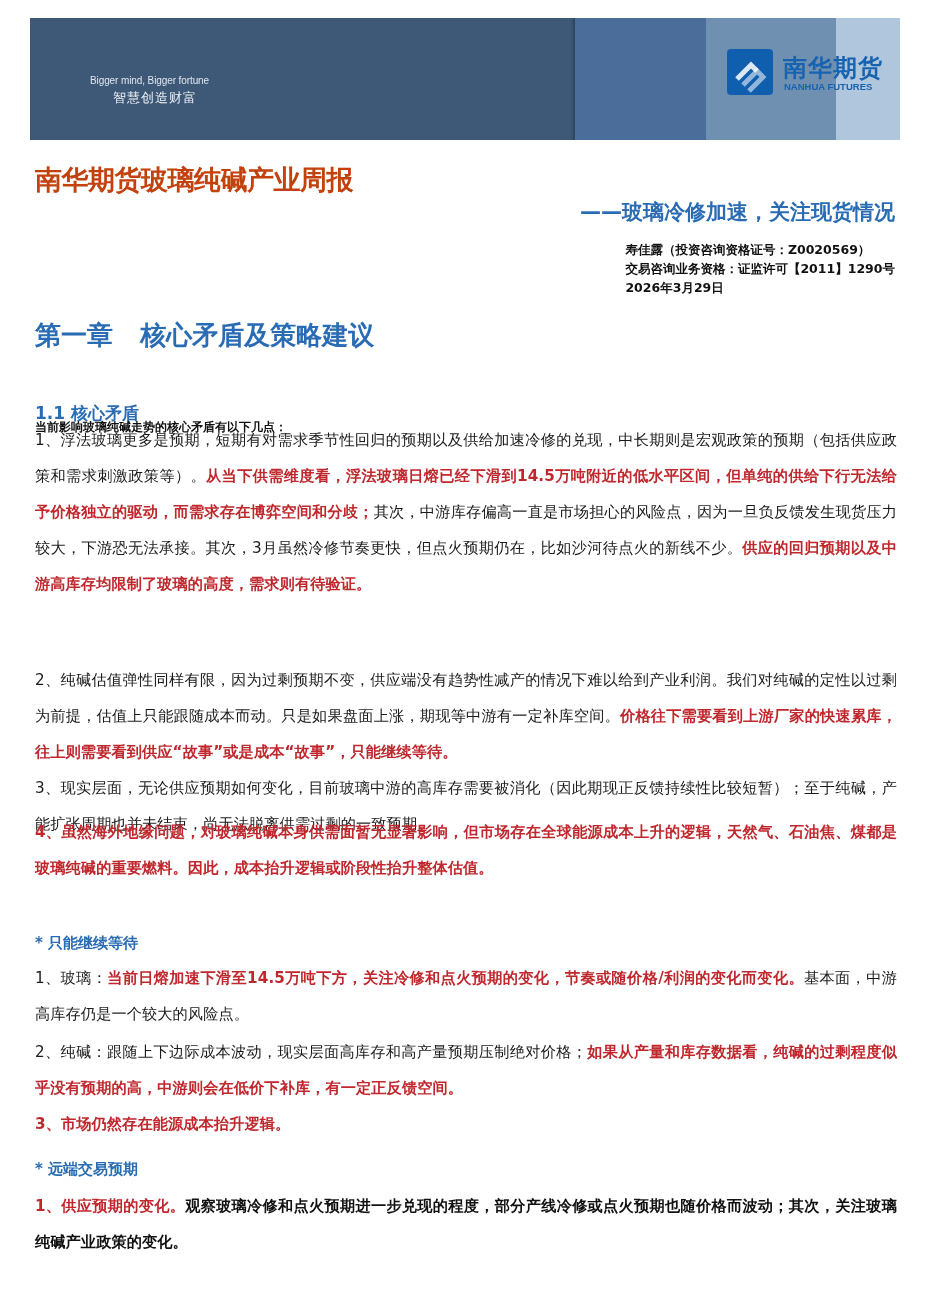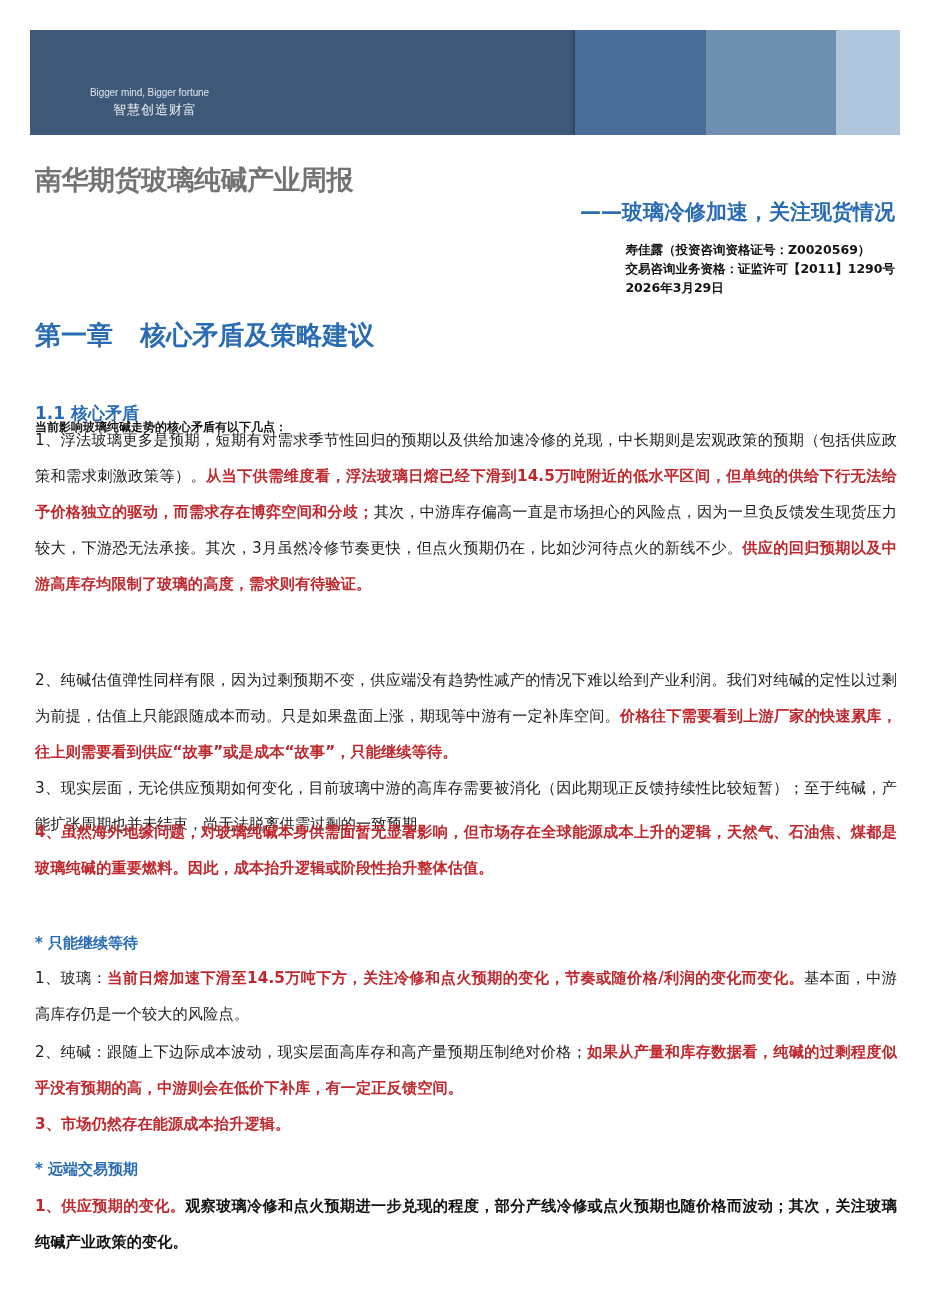--- a/index.html
+++ b/index.html
@@ -2,21 +2,21 @@
 <html><head>
 <meta charset="utf-8">
 <style>
   html, body { margin: 0; padding: 0; background: #ffffff; }
   body {
     width: 930px; height: 1303px; position: relative; overflow: hidden;
     font-family: "DejaVu Sans", "Liberation Sans", sans-serif;
     color: #111;
   }
   .banner {
-    position: absolute; left: 30px; top: 30px; width: 870px; height: 105px;
+    position: absolute; left: 30px; top: 18px; width: 870px; height: 122px;
     background: #3e5878; overflow: hidden;
   }
   .banner .seg { position: absolute; top: 0; bottom: 0; }
   .seg1 { left: 545px; width: 131px; background: #4a6d9a; box-shadow: -2px 0 2px rgba(30,45,70,.5); }
   .seg2 { left: 676px; width: 130px; background: #7090b2; }
   .seg3 { left: 806px; width: 64px; background: #b0c6dc; }
   .slogan-en {
     position: absolute; left: 60px; top: 57px; font-size: 10px; color: #dfe6ee;
     font-family: "Liberation Sans", sans-serif; letter-spacing: -0.1px;
   }
@@ -32,21 +32,21 @@
   .logo-cn {
     position: absolute; left: 56px; top: 3px; font-size: 24px; font-weight: bold;
     color: #1763b0; letter-spacing: 1px; white-space: nowrap;
   }
   .logo-en {
     position: absolute; left: 57px; top: 32px; font-size: 9.5px; font-weight: bold;
     color: #1763b0; font-family: "Liberation Sans", sans-serif; white-space: nowrap;
   }
   .title {
     position: absolute; left: 35px; top: 162px; font-size: 27px; font-weight: bold;
-    color: #737373; letter-spacing: -0.5px; white-space: nowrap;
+    color: #c2410c; letter-spacing: -0.5px; white-space: nowrap;
   }
   .subtitle {
     position: absolute; right: 35px; top: 198px; font-size: 21px; font-weight: bold;
     color: #2a6cb3; white-space: nowrap;
   }
   .meta {
     position: absolute; right: 35px; top: 240px; text-align: left; font-size: 12.5px;
     font-weight: bold; line-height: 19px; color: #111;
   }
   .chapter {
@@ -73,20 +73,32 @@
 </style>
 </head>
 <body>
 
 <div class="banner">
   <div class="seg seg1"></div>
   <div class="seg seg2"></div>
   <div class="seg seg3"></div>
   <div class="slogan-en">Bigger mind, Bigger fortune</div>
   <div class="slogan-cn">智慧创造财富</div>
+  <div class="logo">
+    <div class="logo-mark">
+      <svg width="46" height="46" viewBox="0 0 46 46">
+        <g fill="none" stroke="#ffffff" stroke-width="5" stroke-linejoin="miter">
+          <path d="M10 30 L24 16 L30 22" stroke-opacity="0.85"></path>
+          <path d="M16 36 L30 22 L36 28 L22 42" stroke-opacity="0.55"></path>
+        </g>
+      </svg>
+    </div>
+    <div class="logo-cn">南华期货</div>
+    <div class="logo-en">NANHUA FUTURES</div>
+  </div>
 </div>
 
 <div class="title">南华期货玻璃纯碱产业周报</div>
 <div class="subtitle">——玻璃冷修加速，关注现货情况</div>
 <div class="meta">
   <div>寿佳露（投资咨询资格证号：Z0020569）</div>
   <div>交易咨询业务资格：证监许可【2011】1290号</div>
   <div>2026年3月29日</div>
 </div>
 

